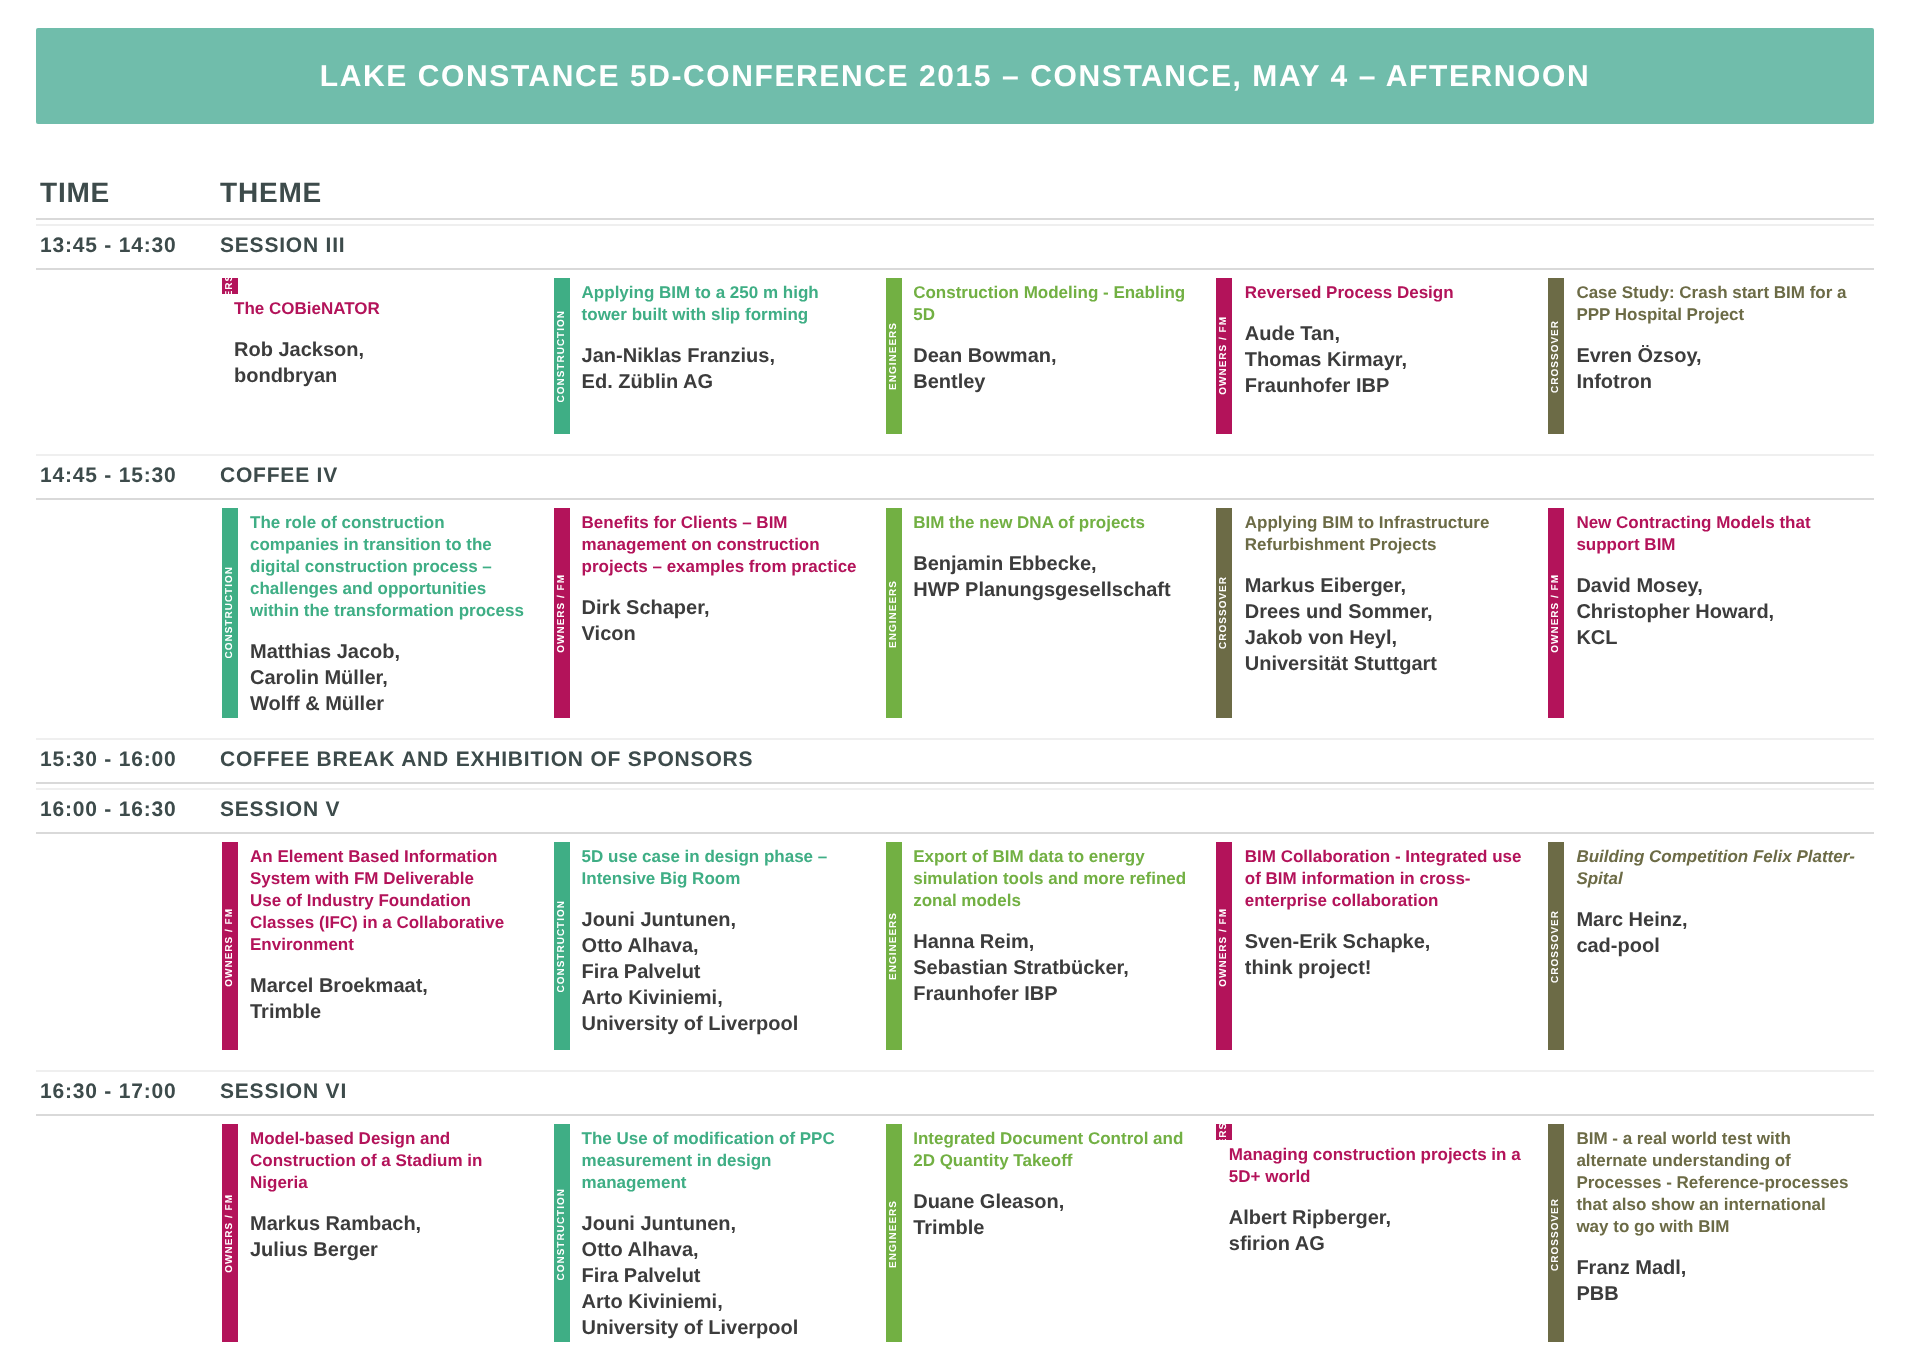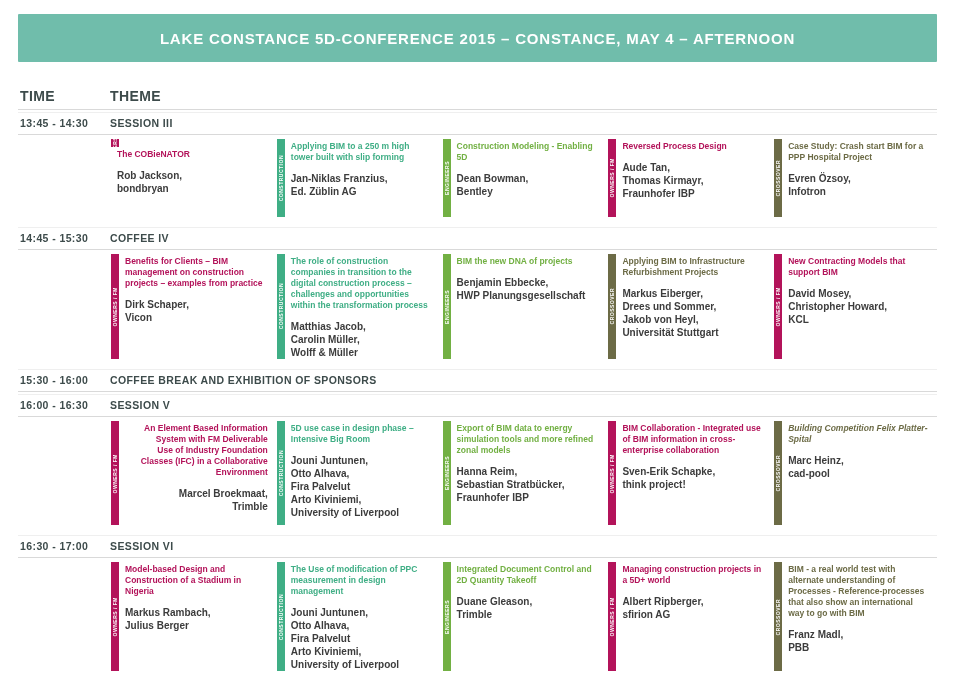--- a/index.html
+++ b/index.html
@@ -132,42 +132,42 @@
         </div>
       </div>
     </div>
     <div class="label-row">
       <div class="label-time">14:45 - 15:30</div>
       <div class="label-title">COFFEE IV</div>
     </div>
     <div class="cards-row">
       <div></div>
       <div class="card" style="min-height: 104px;">
-        <div class="bar" style="background: rgb(179, 19, 90);">
-          <span class="bar-label">OWNERS / FM</span>
-        </div>
-        <div class="card-body">
-          <p class="card-title" style="color: rgb(179, 19, 90);">Benefits for Clients – BIM management on construction projects – examples from practice</p>
-          <p class="card-speakers" style="color: rgb(60, 60, 60);">Dirk Schaper,
-Vicon</p>
-        </div>
-      </div>
-      <div class="card" style="min-height: 104px;">
         <div class="bar" style="background: rgb(63, 174, 133);">
           <span class="bar-label">CONSTRUCTION</span>
         </div>
         <div class="card-body">
           <p class="card-title" style="color: rgb(63, 174, 133);">The role of construction companies in transition to the digital construction process –
 challenges and opportunities within the transformation process</p>
           <p class="card-speakers" style="color: rgb(60, 60, 60);">Matthias Jacob,
 Carolin Müller,
 Wolff &amp; Müller</p>
         </div>
       </div>
       <div class="card" style="min-height: 104px;">
+        <div class="bar" style="background: rgb(179, 19, 90);">
+          <span class="bar-label">OWNERS / FM</span>
+        </div>
+        <div class="card-body">
+          <p class="card-title" style="color: rgb(179, 19, 90);">Benefits for Clients – BIM management on construction projects – examples from practice</p>
+          <p class="card-speakers" style="color: rgb(60, 60, 60);">Dirk Schaper,
+Vicon</p>
+        </div>
+      </div>
+      <div class="card" style="min-height: 104px;">
         <div class="bar" style="background: rgb(114, 176, 67);">
           <span class="bar-label">ENGINEERS</span>
         </div>
         <div class="card-body">
           <p class="card-title" style="color: rgb(114, 176, 67);">BIM the new DNA of projects</p>
           <p class="card-speakers" style="color: rgb(60, 60, 60);">Benjamin Ebbecke,
 HWP Planungsgesellschaft</p>
         </div>
       </div>
       <div class="card" style="min-height: 104px;">
@@ -197,21 +197,21 @@
     <div class="label-row">
       <div class="label-time">15:30 - 16:00</div>
       <div class="label-title">COFFEE BREAK AND EXHIBITION OF SPONSORS</div>
     </div>
     <div class="label-row">
       <div class="label-time">16:00 - 16:30</div>
       <div class="label-title">SESSION V</div>
     </div>
     <div class="cards-row">
       <div></div>
-      <div class="card" style="min-height: 104px; text-align: right;">
+      <div class="card" style="min-height: 104px;">
         <div class="bar" style="background: rgb(179, 19, 90);">
           <span class="bar-label">OWNERS / FM</span>
         </div>
         <div class="card-body">
           <p class="card-title" style="color: rgb(179, 19, 90);">An Element Based Information System with FM Deliverable
 Use of Industry Foundation Classes (IFC) in a Collaborative Environment</p>
           <p class="card-speakers" style="color: rgb(60, 60, 60);">Marcel Broekmaat,
 Trimble</p>
         </div>
       </div>
@@ -293,21 +293,21 @@
       <div class="card" style="min-height: 98px;">
         <div class="bar" style="background: rgb(114, 176, 67);">
           <span class="bar-label">ENGINEERS</span>
         </div>
         <div class="card-body">
           <p class="card-title" style="color: rgb(114, 176, 67);">Integrated Document Control and 2D Quantity Takeoff</p>
           <p class="card-speakers" style="color: rgb(60, 60, 60);">Duane Gleason,
 Trimble</p>
         </div>
       </div>
-      <div class="card" style="min-height: 98px;">
+      <div class="card" style="min-height: 98px; flex-direction: column;">
         <div class="bar" style="background: rgb(179, 19, 90);">
           <span class="bar-label">OWNERS / FM</span>
         </div>
         <div class="card-body">
           <p class="card-title" style="color: rgb(179, 19, 90);">Managing construction projects in a 5D+ world</p>
           <p class="card-speakers" style="color: rgb(60, 60, 60);">Albert Ripberger,
 sfirion AG</p>
         </div>
       </div>
       <div class="card" style="min-height: 98px;">

